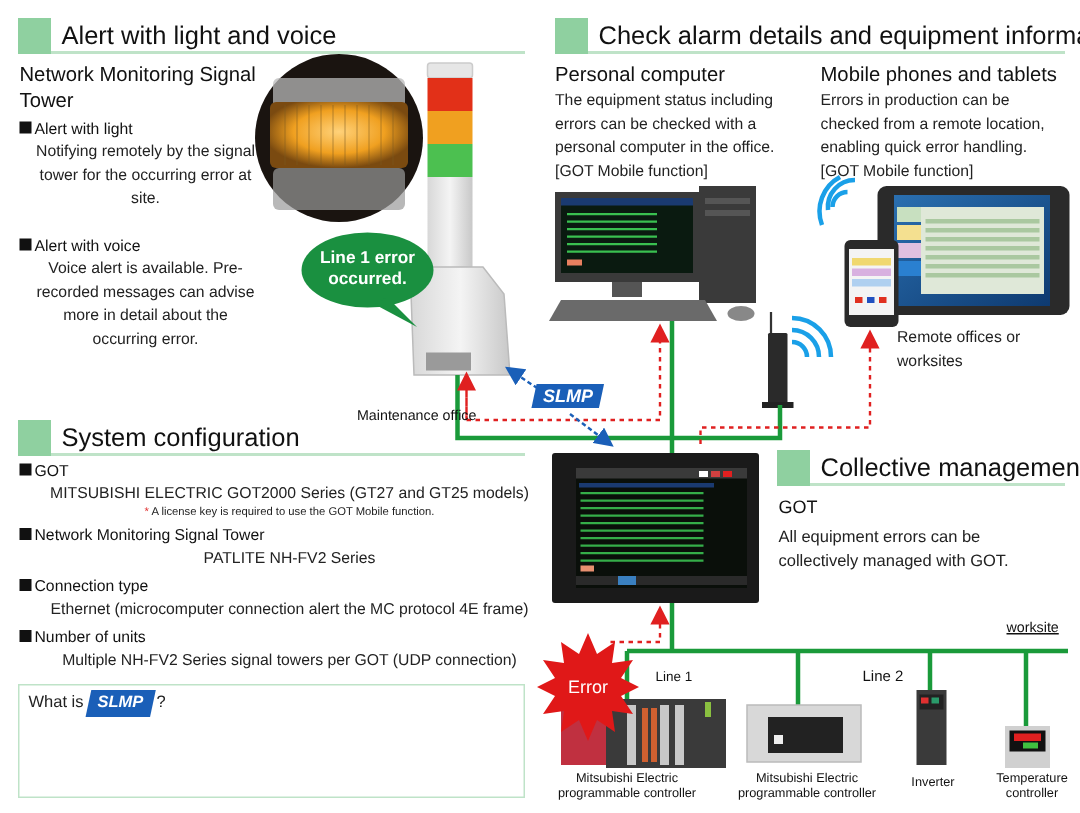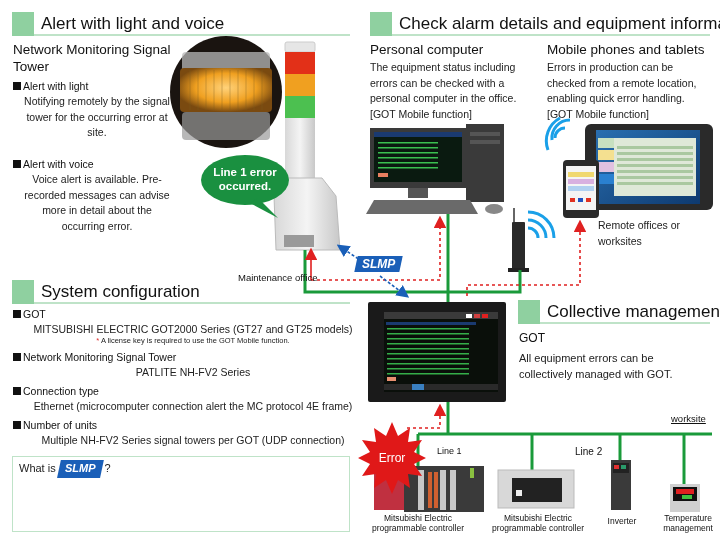--- a/index.html
+++ b/index.html
@@ -329,13 +329,13 @@
   <span class="slmp-tag"><span>SLMP</span></span>
 </div>
 <div class="abs label" style="left:671px; top:413px;text-decoration:underline;">worksite</div>
 <div class="abs label" style="left:424px; top:446px; font-size:9px;padding-left:13px;">Line 1</div>
 <div class="abs label" style="left:537px; top:446px; font-size:10px;margin-left:38px;">Line 2</div>
 <div class="abs" style="left:372px; top:451px; color:#fff; font-size:12px; width:40px; text-align:center;">Error</div>
 
 <div class="abs caption" style="left:366px; top:513px; width:104px;">Mitsubishi Electric programmable controller</div>
 <div class="abs caption" style="left:490px; top:513px; width:96px;">Mitsubishi Electric programmable controller</div>
 <div class="abs caption" style="left:600px; top:516px; width:44px;">Inverter</div>
-<div class="abs caption" style="left:660px; top:513px; width:56px;">Temperature management</div>
+<div class="abs caption" style="left:660px; top:513px; width:56px;">Temperature controller</div>
 
 </body></html>

